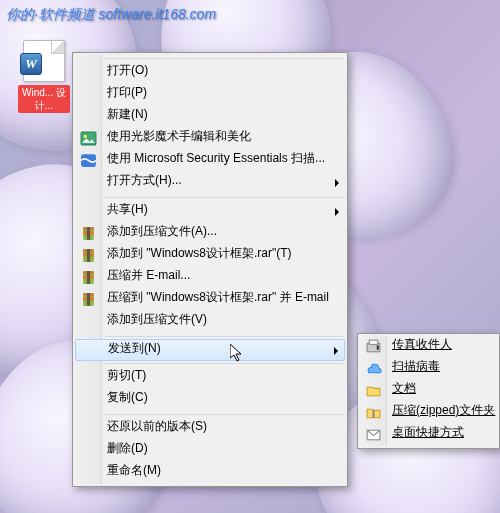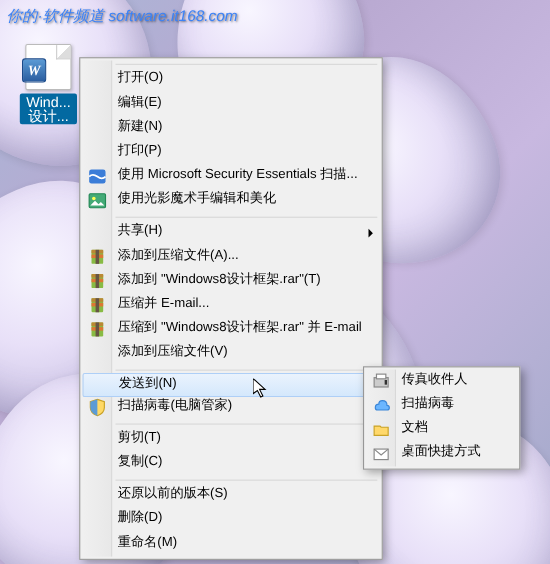--- a/index.html
+++ b/index.html
@@ -4,24 +4,24 @@
 <style>
 *{margin:0;padding:0;box-sizing:border-box;}
 body{width:500px;height:513px;font-family:"Microsoft YaHei","Segoe UI",sans-serif;font-size:12px;position:relative;overflow:hidden;background:linear-gradient(135deg,#a8b8d8 0%,#b8a8d0 30%,#c8b8e0 60%,#a0a8c8 100%);}
 .bg{position:absolute;inset:0;z-index:0;}
 .petal{position:absolute;background:radial-gradient(ellipse at 40% 40%,#f8f6ff 0%,#e8e0f8 40%,#d0c8e8 70%,#a8a0c8 100%);border-radius:50% 50% 48% 52%/60% 58% 42% 40%;box-shadow:inset -10px -10px 30px rgba(80,70,120,0.25),2px 2px 8px rgba(0,0,0,0.1);}
 .wm{position:absolute;top:6px;left:6px;color:#3b82f6;font-size:14px;font-style:italic;font-weight:normal;text-shadow:1px 1px 2px rgba(0,0,0,0.5);z-index:5;}
 .icon-file{position:absolute;top:40px;left:18px;width:52px;z-index:3;text-align:center;}
 .icon-file .doc{width:42px;height:42px;margin:0 auto 3px;background:#fff;border:1px solid #bbb;border-radius:2px;position:relative;box-shadow:1px 1px 3px rgba(0,0,0,0.2);}
 .icon-file .doc::before{content:"";position:absolute;top:0;right:0;width:12px;height:12px;background:linear-gradient(135deg,#fff 50%,#ddd 50%);border-left:1px solid #ccc;border-bottom:1px solid #ccc;}
 .icon-file .w{position:absolute;left:-4px;top:12px;width:22px;height:22px;background:linear-gradient(#5b9bd5,#2a5d9f);border:1px solid #1a4a8a;border-radius:3px;color:#fff;font-weight:bold;font-size:13px;font-style:italic;line-height:20px;text-align:center;font-family:"Times New Roman",serif;}
-.icon-file .lbl{background:#0369a1;color:#fff;font-size:13px;padding:1px 3px;border-radius:2px;display:inline-block;line-height:13px;}
+.icon-file .lbl{background:#ef4444;color:#fff;font-size:10px;padding:1px 3px;border-radius:2px;display:inline-block;line-height:13px;}
 .menu{position:absolute;background:#f0f0f0;border:1px solid #979797;box-shadow:3px 3px 8px rgba(0,0,0,0.35);padding:2px;z-index:10;}
 .menu1{top:52px;left:72px;width:276px;}
-.menu2{top:333px;left:330px;width:143px;}
+.menu2{top:333px;left:357px;width:143px;text-decoration:underline;}
 .gutter{position:absolute;top:2px;bottom:2px;left:2px;width:27px;background:linear-gradient(to right,#f0f0f0,#e8e8e8);border-right:1px solid #d8d8d8;}
 .item{position:relative;display:flex;height:22px;padding-left:32px;padding-right:18px;cursor:default;white-space:nowrap;}
 .item.hl{background:linear-gradient(#eaf3fd,#d4e8fc);border:1px solid #aecff7;border-radius:2px;margin:-1px 0;}
 .sep{height:1px;background:#d8d8d8;margin:3px 2px 3px 30px;}
 .ic{position:absolute;left:5px;top:2px;width:17px;height:17px;}
 .arrow{position:absolute;right:6px;top:7px;width:0;height:0;border-left:4px solid #000;border-top:4px solid transparent;border-bottom:4px solid transparent;}
 .cursor{position:absolute;top:344px;left:230px;z-index:20;}
 .cursor svg{width:16px;height:20px;}
 .ic svg{width:17px;height:17px;display:block;}
 </style>
@@ -49,47 +49,48 @@
 </div>
 
 <div class="menu menu1">
 <div class="gutter"></div>
 <div id="m1">
       <div class="sep"></div>
       <div class="item">
         <span>打开(O)</span>
       </div>
       <div class="item">
-        <span>编辑(E)</span>
+        <span>打印(P)</span>
       </div>
       <div class="item">
         <span>新建(N)</span>
-      </div>
-      <div class="item">
-        <span>打印(P)</span>
-      </div>
-      <div class="item">
-        <span class="ic">
-          <svg viewBox="0 0 16 16">
-            <rect x="1" y="2" width="14" height="12" fill="#3b7dd8" rx="2"></rect>
-            <path d="M1 8 Q4 5 8 8 T15 8" stroke="#fff" fill="none" stroke-width="1.5"></path>
-          </svg>
-        </span>
-        <span>使用 Microsoft Security Essentials 扫描...</span>
       </div>
       <div class="item">
         <span class="ic">
           <svg viewBox="0 0 16 16">
             <rect x="1" y="2" width="14" height="12" fill="#4a7" stroke="#285" rx="1"></rect>
             <circle cx="5" cy="6" r="1.5" fill="#ff5"></circle>
             <path d="M2 12 L6 8 L9 11 L11 9 L14 12 Z" fill="#fff"></path>
           </svg>
         </span>
         <span>使用光影魔术手编辑和美化</span>
       </div>
+      <div class="item">
+        <span class="ic">
+          <svg viewBox="0 0 16 16">
+            <rect x="1" y="2" width="14" height="12" fill="#3b7dd8" rx="2"></rect>
+            <path d="M1 8 Q4 5 8 8 T15 8" stroke="#fff" fill="none" stroke-width="1.5"></path>
+          </svg>
+        </span>
+        <span>使用 Microsoft Security Essentials 扫描...</span>
+      </div>
+      <div class="item">
+        <span>打开方式(H)...</span>
+        <span class="arrow"></span>
+      </div>
       <div class="sep"></div>
       <div class="item">
         <span>共享(H)</span>
         <span class="arrow"></span>
       </div>
       <div class="item">
         <span class="ic">
           <svg viewBox="0 0 16 16">
             <rect x="3" y="2" width="10" height="12" fill="#8b4" rx="1"></rect>
             <rect x="3" y="2" width="10" height="3" fill="#b83"></rect>
@@ -133,29 +134,20 @@
         <span>压缩到 "Windows8设计框架.rar" 并 E-mail</span>
       </div>
       <div class="item">
         <span>添加到压缩文件(V)</span>
       </div>
       <div class="sep"></div>
       <div class="item hl">
         <span>发送到(N)</span>
         <span class="arrow"></span>
       </div>
-      <div class="item">
-        <span class="ic">
-          <svg viewBox="0 0 16 16">
-            <path d="M8 1 L14 3 L14 8 Q14 13 8 15 Q2 13 2 8 L2 3 Z" fill="#ffd966" stroke="#c9a227"></path>
-            <path d="M8 1 L8 15 Q2 13 2 8 L2 3 Z" fill="#5b9bd5"></path>
-          </svg>
-        </span>
-        <span>扫描病毒(电脑管家)</span>
-      </div>
       <div class="sep"></div>
       <div class="item">
         <span>剪切(T)</span>
       </div>
       <div class="item">
         <span>复制(C)</span>
       </div>
       <div class="sep"></div>
       <div class="item">
         <span>还原以前的版本(S)</span>
@@ -190,20 +182,29 @@
         </span>
         <span>扫描病毒</span>
       </div>
       <div class="item">
         <span class="ic">
           <svg viewBox="0 0 16 16">
             <path d="M2 5 L2 13 L14 13 L14 6 L8 6 L7 5 Z" fill="#ffd86b" stroke="#c9a227"></path>
           </svg>
         </span>
         <span>文档</span>
+      </div>
+      <div class="item">
+        <span class="ic">
+          <svg viewBox="0 0 16 16">
+            <path d="M2 5 L2 13 L14 13 L14 6 L8 6 L7 5 Z" fill="#ffd86b" stroke="#c9a227"></path>
+            <rect x="7" y="6" width="2" height="7" fill="#888"></rect>
+          </svg>
+        </span>
+        <span>压缩(zipped)文件夹</span>
       </div>
       <div class="item">
         <span class="ic">
           <svg viewBox="0 0 16 16">
             <rect x="2" y="4" width="12" height="9" fill="#fff" stroke="#888"></rect>
             <path d="M2 4 L8 9 L14 4" fill="none" stroke="#888"></path>
           </svg>
         </span>
         <span>桌面快捷方式</span>
       </div>

